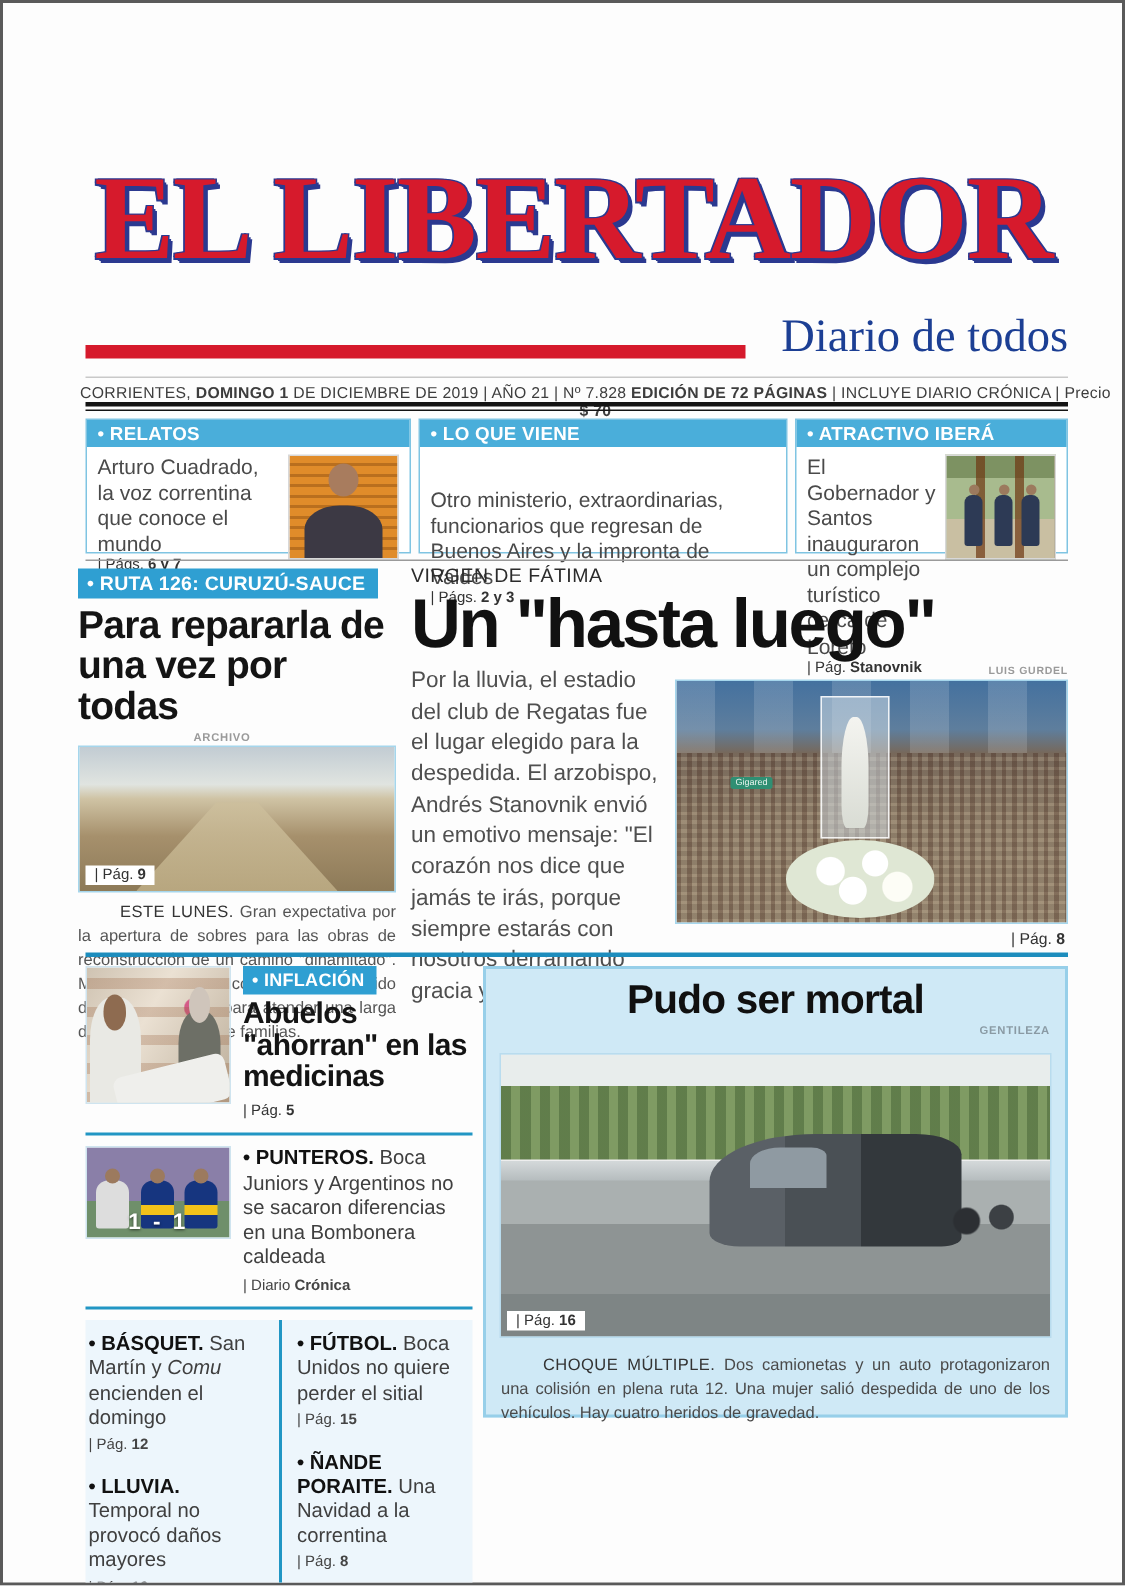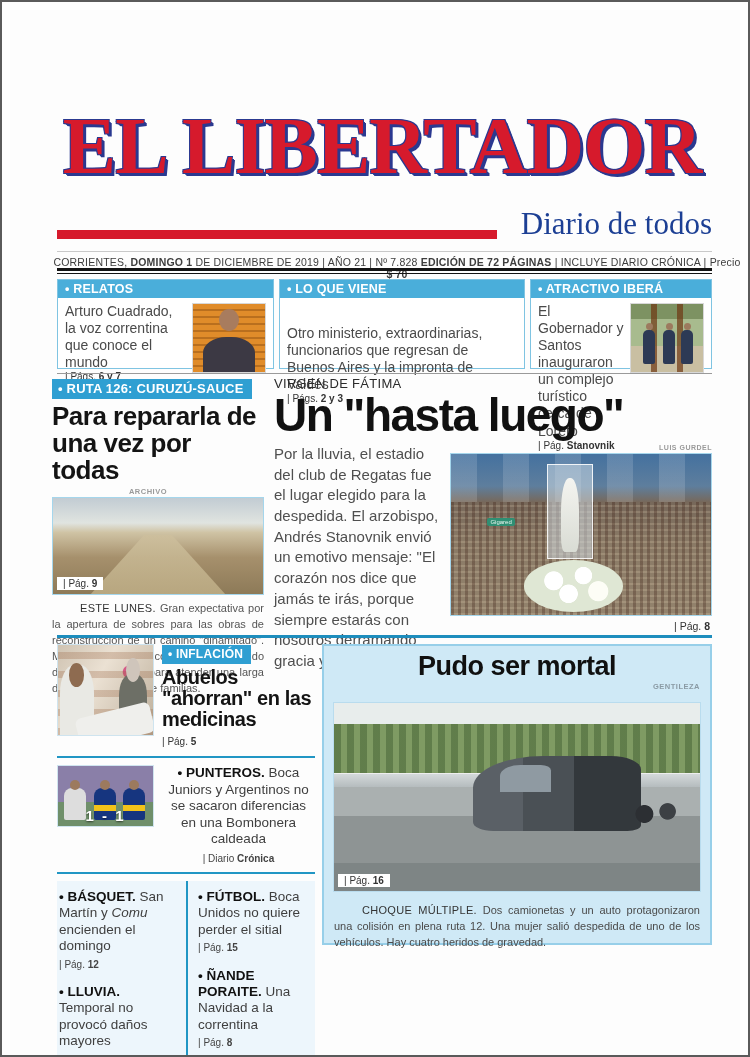--- a/index.html
+++ b/index.html
@@ -108,21 +108,21 @@
   .inf-text{flex:1;}
   .inf-text h3{margin:3px 0 2px;font-size:20px;line-height:1.04;color:#141414;letter-spacing:-.4px;}
   .hdiv{height:2px;background:#2196c4;margin:7px 0;}
   .ph-soccer{height:62px;background:linear-gradient(180deg,#8a7fa8 0 60%,#6f8f6a 60%);}
   .ph-soccer .j{position:absolute;bottom:10%;width:22px;height:32px;border-radius:8px 8px 2px 2px;
     background:linear-gradient(180deg,#16357f 0 52%,#f2c21a 52% 72%,#16357f 72%);}
   .ph-soccer .j:after{content:"";position:absolute;top:-8px;left:6px;width:10px;height:10px;border-radius:50%;background:#9c7a5e;}
   .ph-soccer .j.w{background:#ddd;} 
   .score{position:absolute;left:0;right:0;bottom:2px;text-align:center;color:#fff;
     font-weight:bold;font-size:15px;letter-spacing:2px;text-shadow:0 1px 2px rgba(0,0,0,.6);}
-  .pun-text{flex:1;font-size:13.5px;line-height:1.22;color:#3f3f3f;text-align:center;}
+  .pun-text{flex:1;font-size:13.5px;line-height:1.22;color:#3f3f3f;}
   .pun-text .lead{font-weight:bold;color:#111;}
   .pun-text .src{display:block;margin-top:5px;font-size:10px;color:#444;}
   .pun-text .src .n{font-weight:bold;}
   .briefs{display:flex;background:#edf6fc;padding-bottom:10px;min-height:118px;}
   .bcol{width:50%;box-sizing:border-box;padding:8px 9px 0 2px;}
   .bcol+.bcol{border-left:2px solid #2196c4;padding-left:10px;}
   .brief{font-size:13.5px;line-height:1.22;color:#3f3f3f;margin-bottom:13px;}
   .brief .lead{font-weight:bold;color:#111;}
   .brief .it{font-style:italic;}
   .brief .pg{display:block;font-size:10px;color:#444;margin-top:4px;}

